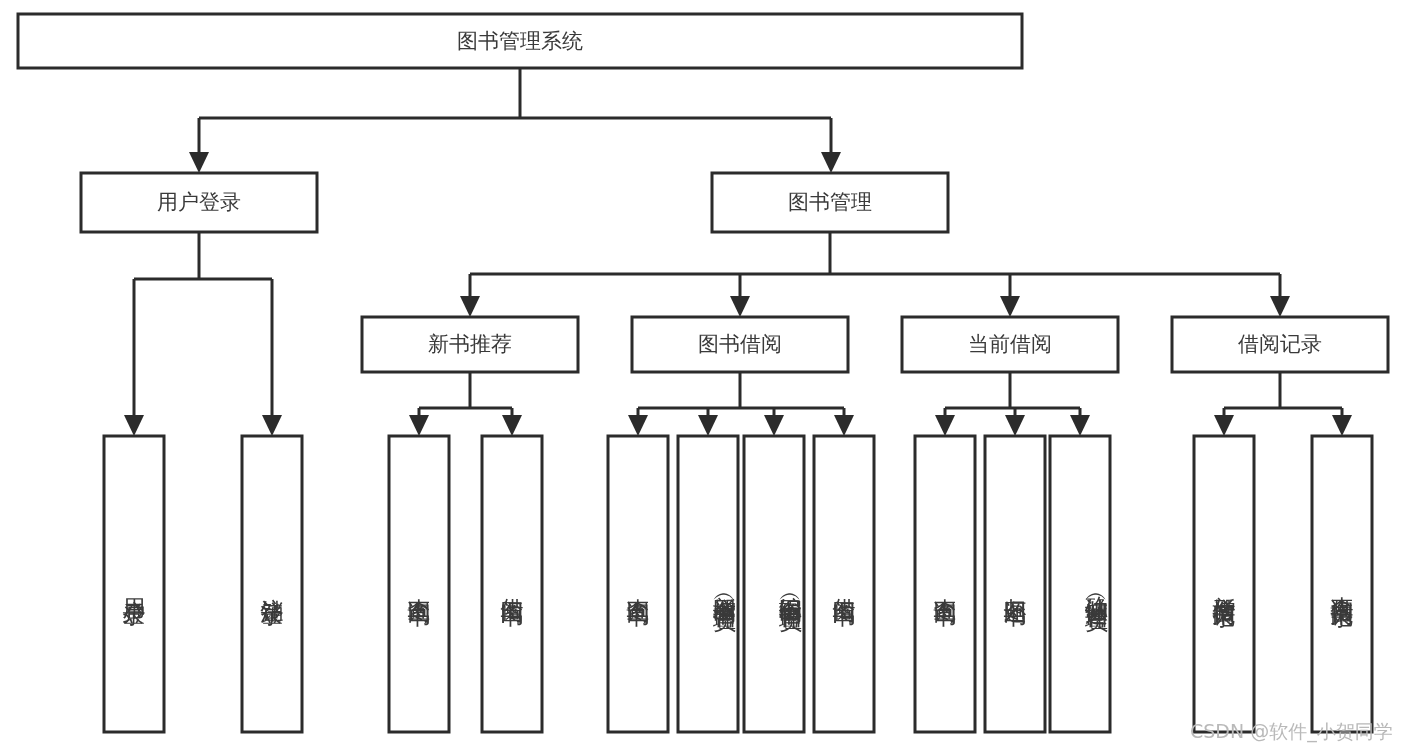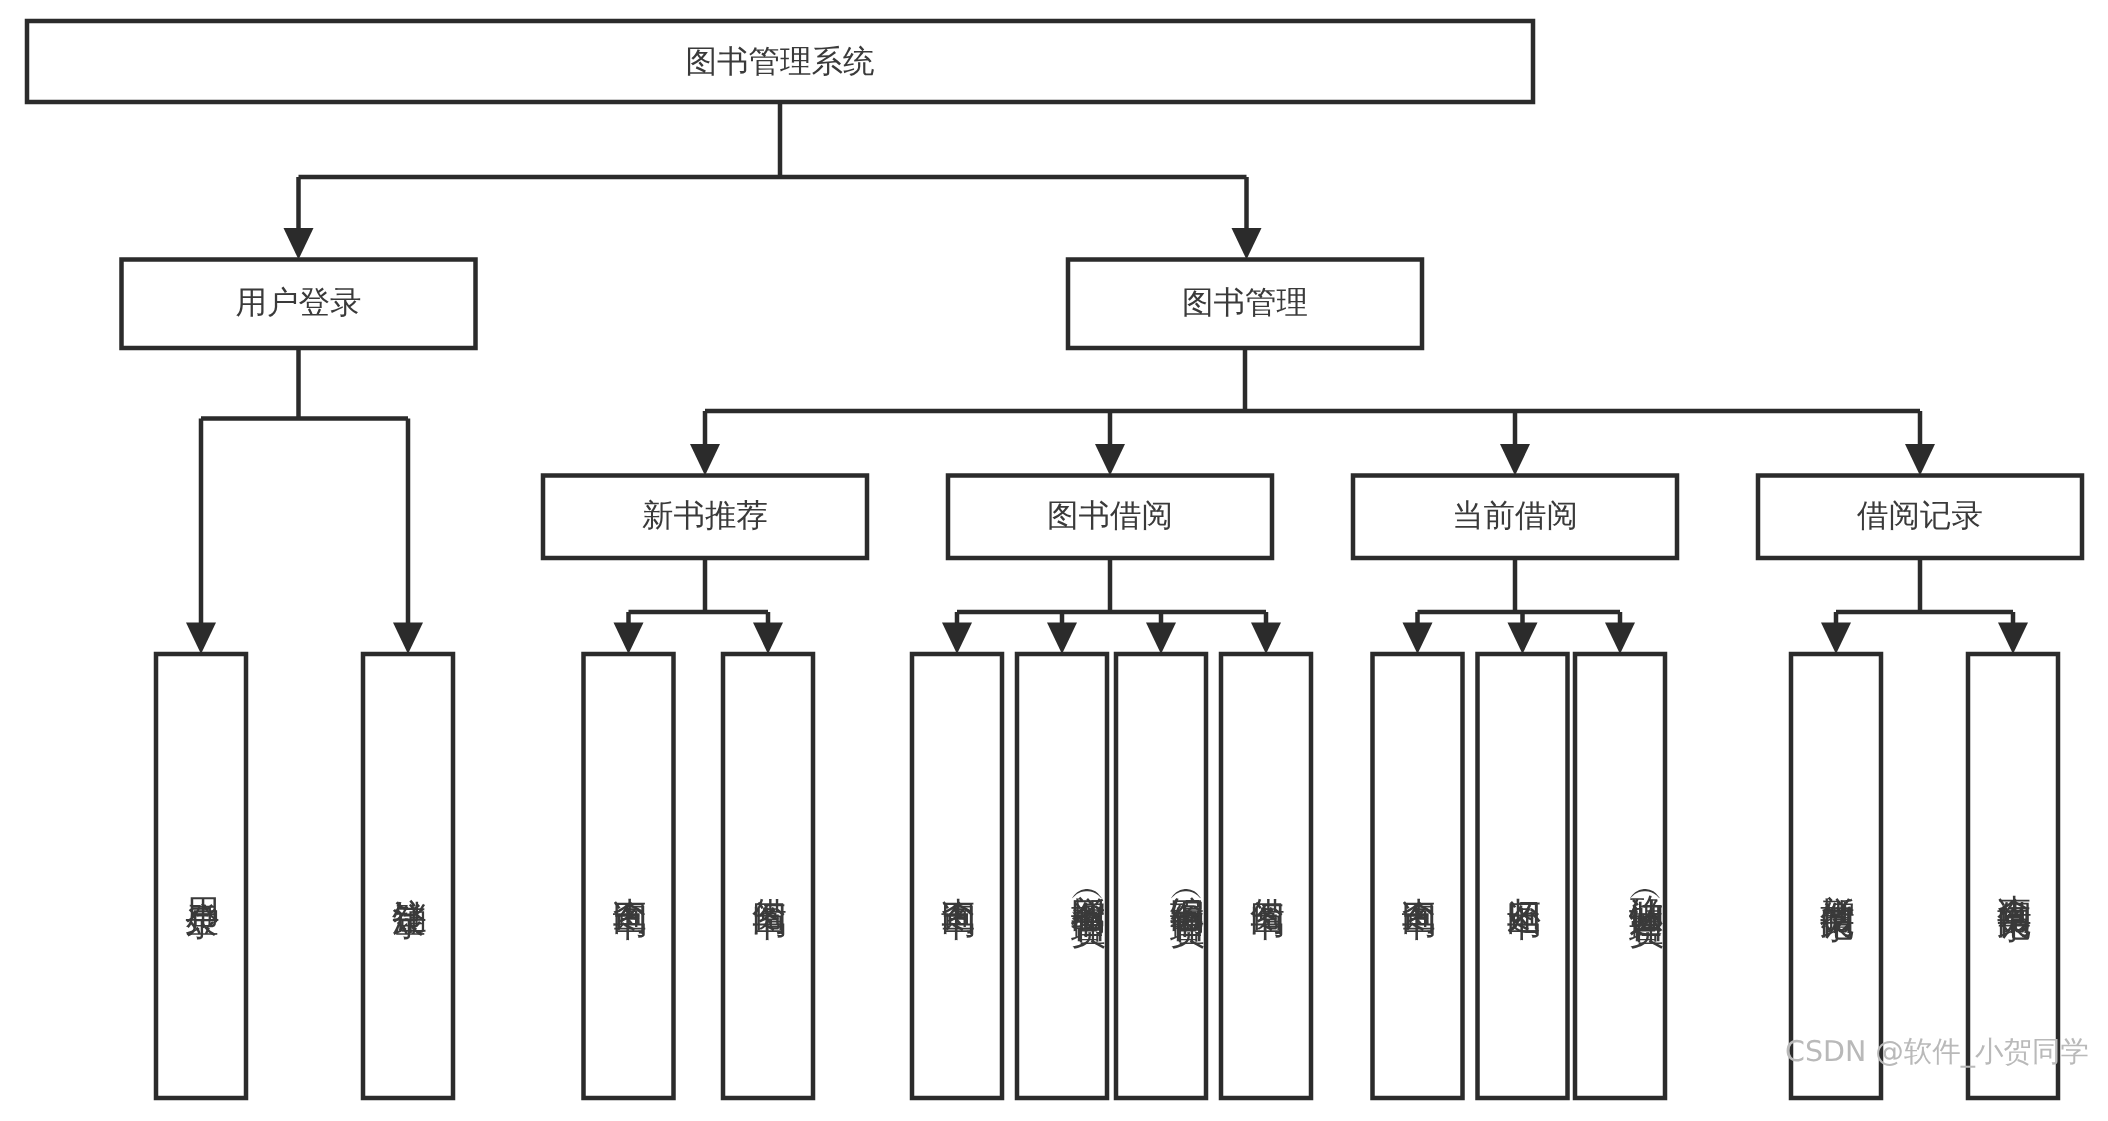--- a/index.html
+++ b/index.html
@@ -209,15 +209,15 @@
   <div class="node-label-v" style="left:608px; top:436px; width:60px; height:296px;">查询图书</div>
   <div class="node-label-v" style="left:678px; top:436px; width:60px; height:296px; align-items:flex-start; padding-top:6px; box-sizing:border-box;">新增图书（管理员）</div>
   <div class="node-label-v" style="left:744px; top:436px; width:60px; height:296px; align-items:flex-start; padding-top:6px; box-sizing:border-box;">编辑图书（管理员）</div>
   <div class="node-label-v" style="left:814px; top:436px; width:60px; height:296px;">借阅图书</div>
   <div class="node-label-v" style="left:915px; top:436px; width:60px; height:296px;">查询图书</div>
   <div class="node-label-v" style="left:985px; top:436px; width:60px; height:296px;">归还图书</div>
   <div class="node-label-v" style="left:1050px; top:436px; width:60px; height:296px; align-items:flex-start; padding-top:6px; box-sizing:border-box;">确认归还（管理员）</div>
   <div class="node-label-v" style="left:1194px; top:436px; width:60px; height:296px;">新增借阅记录</div>
   <div class="node-label-v" style="left:1312px; top:436px; width:60px; height:296px;">查询借阅记录</div>
 
-  <div class="watermark" style="left:1190px; top:688px;">CSDN @软件_小贺同学</div>
+  <div class="watermark" style="left:1190px; top:719px;">CSDN @软件_小贺同学</div>
 
 </div>
 
 </body></html>

